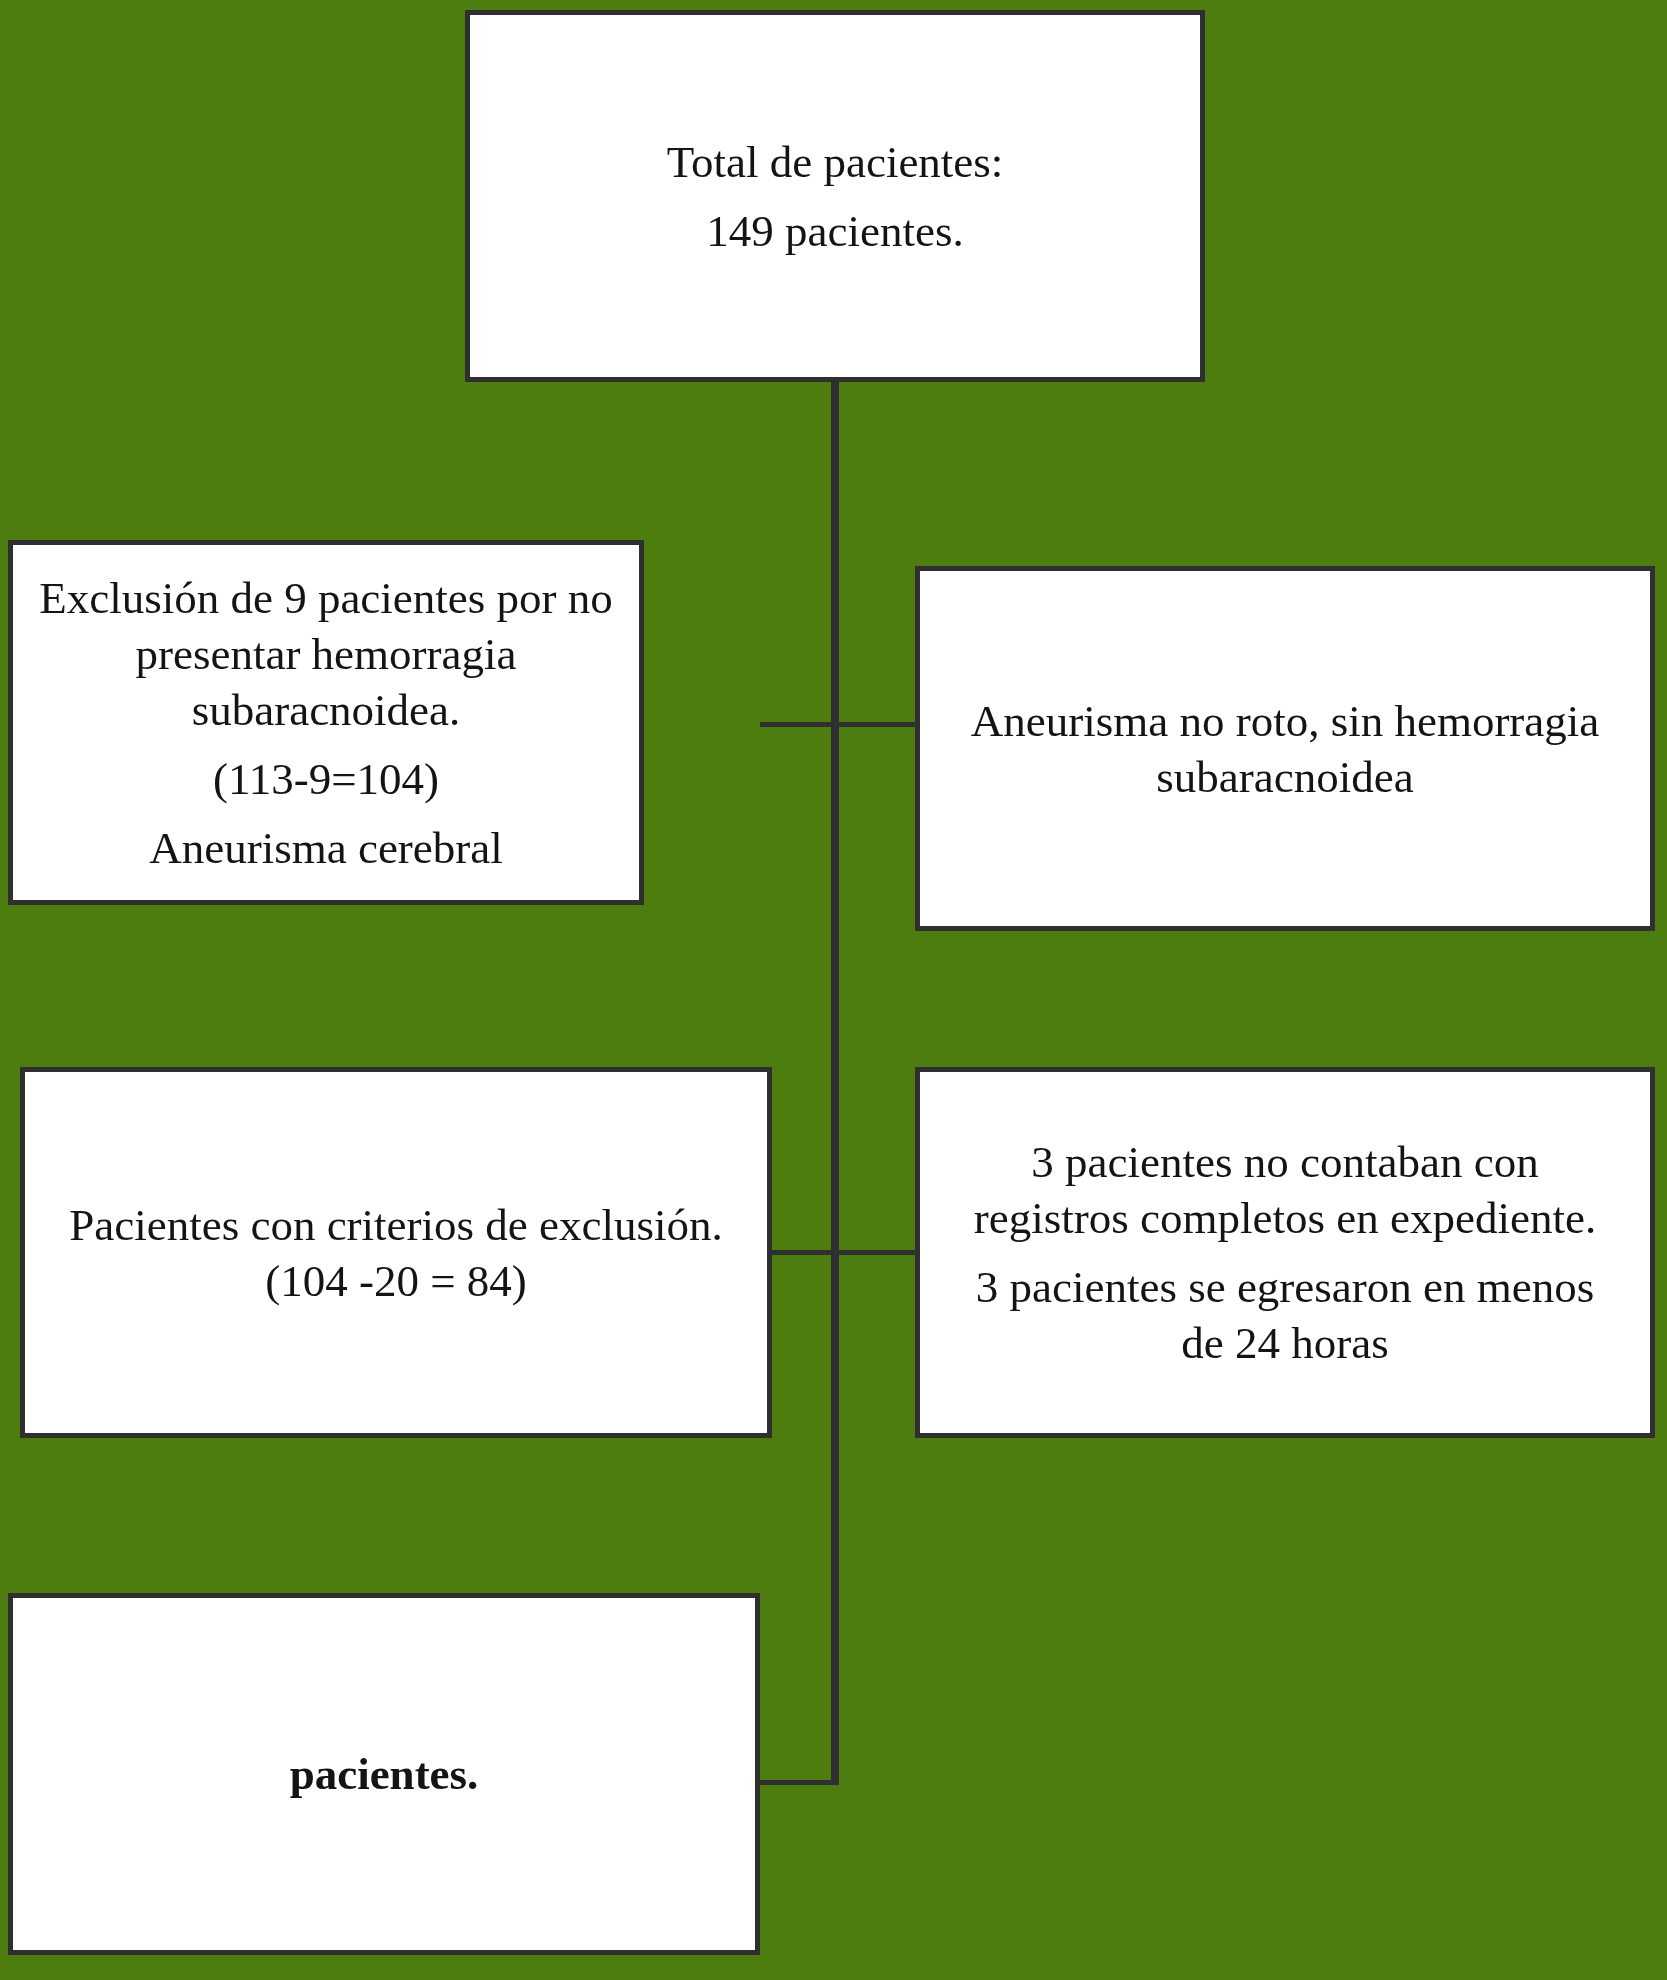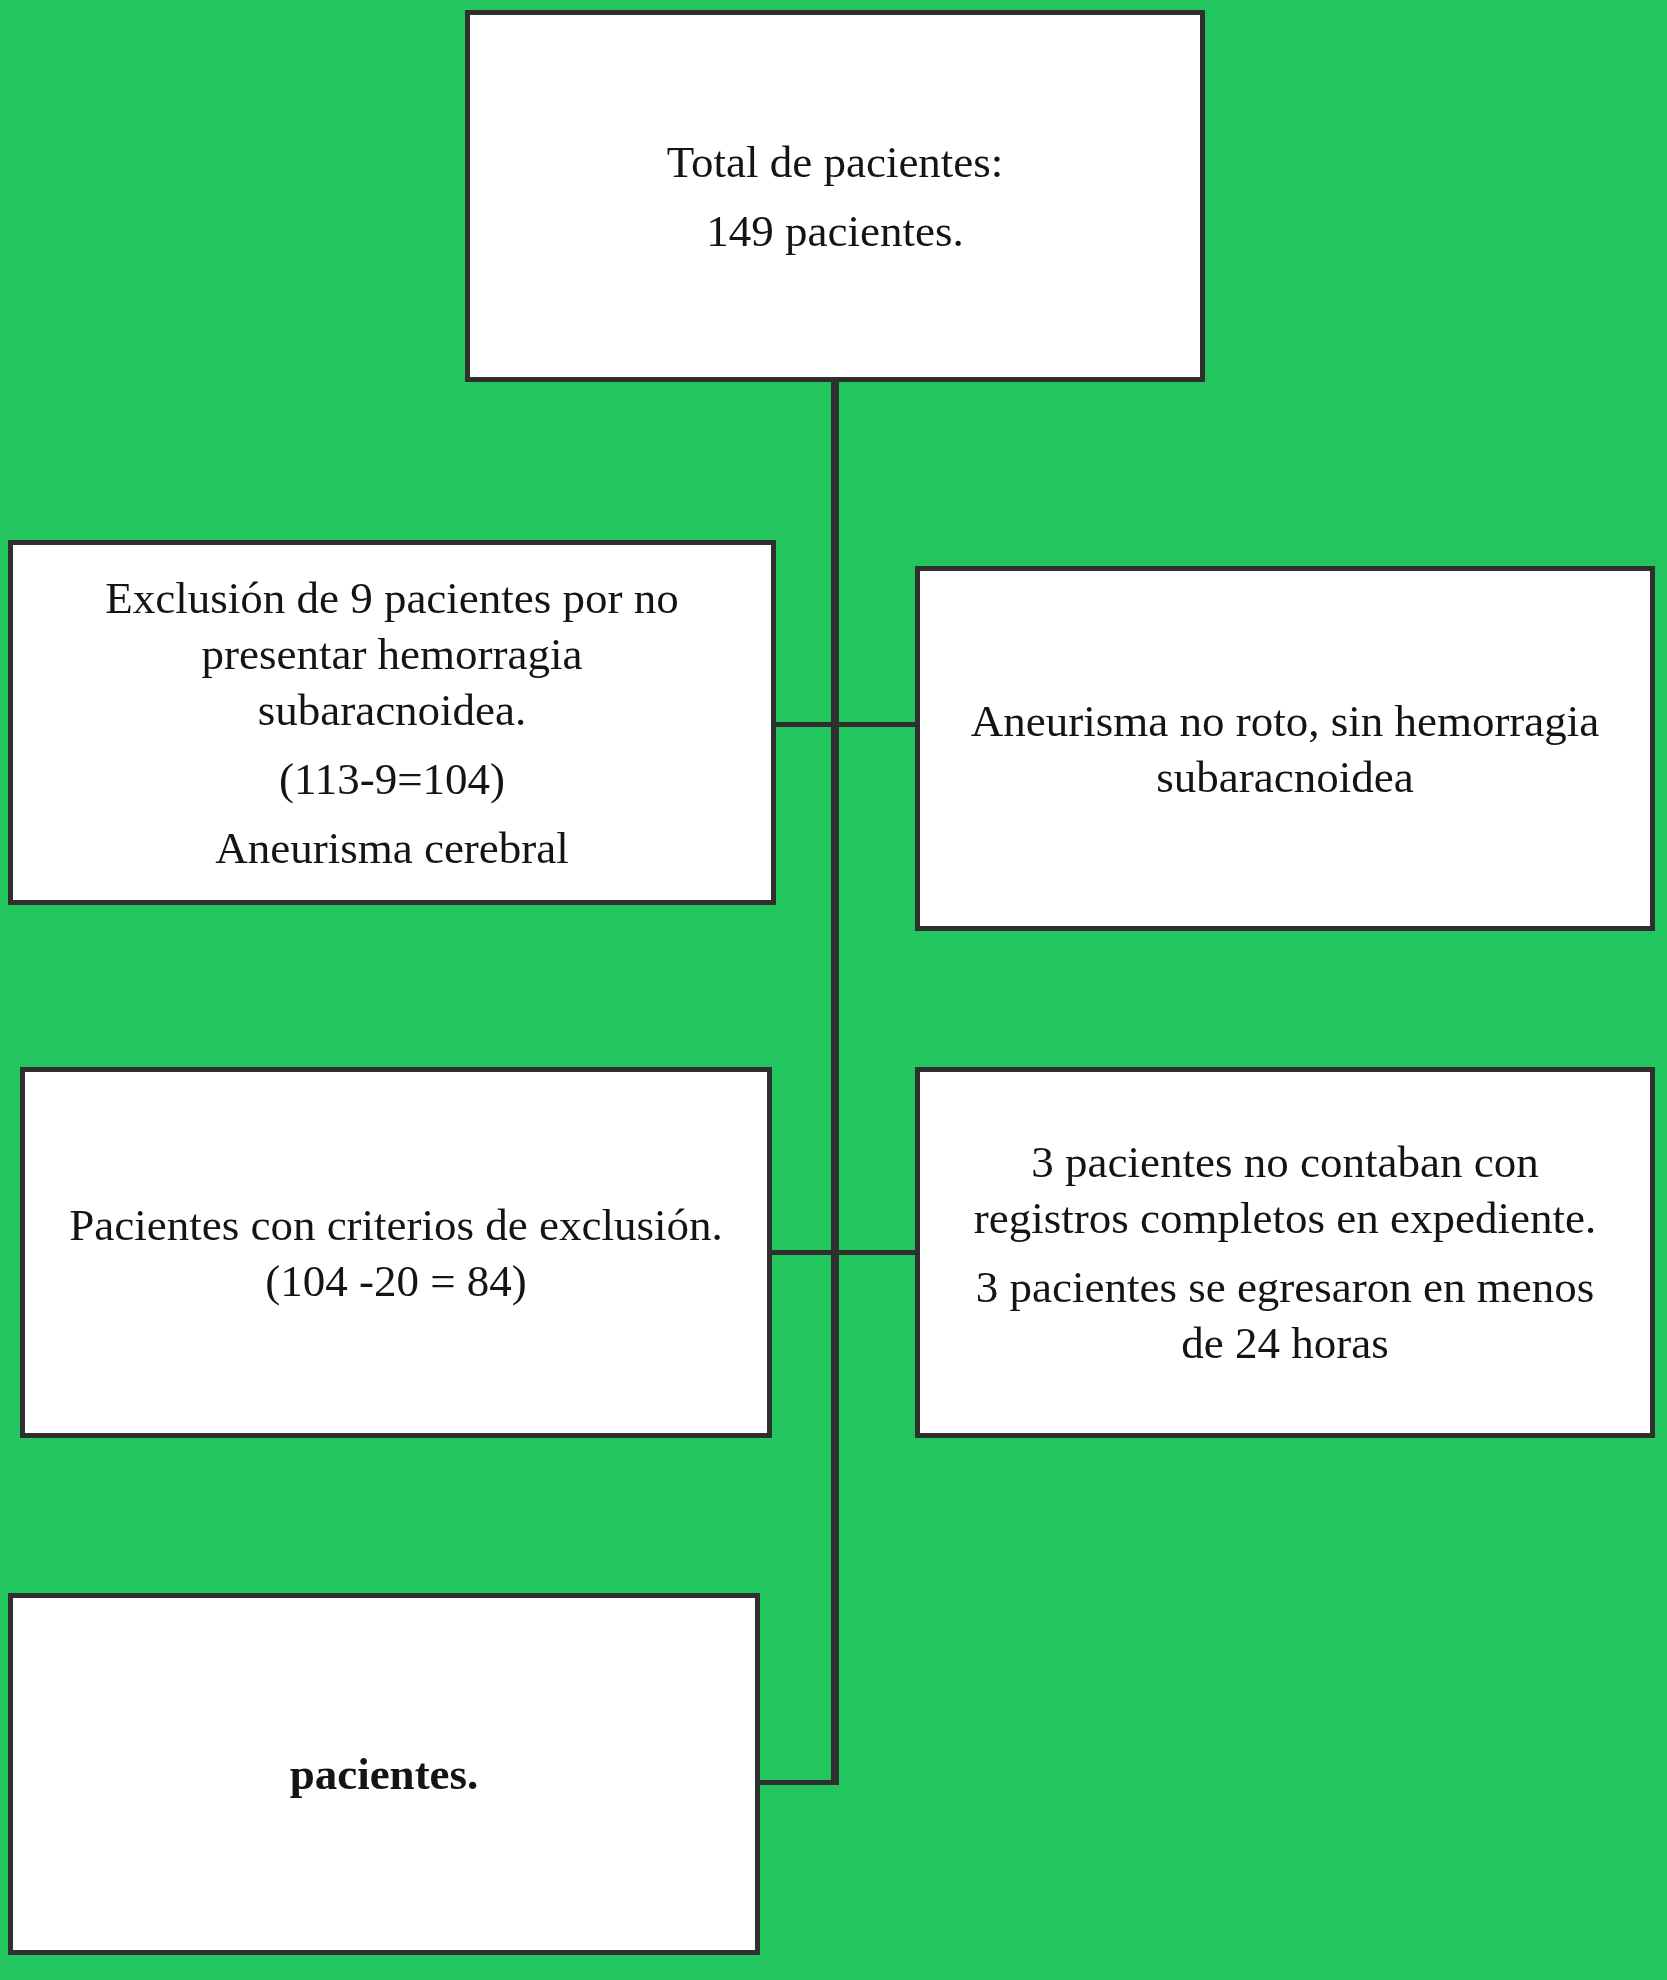--- a/index.html
+++ b/index.html
@@ -4,21 +4,21 @@
 <style>
   html, body {
     margin: 0;
     padding: 0;
     background: #ffffff;
   }
   .stage {
     position: relative;
     width: 1667px;
     height: 1980px;
-    background: #22c55e;
+    background: #4d7c0f;
     font-family: "Liberation Serif", "DejaVu Serif", serif;
     color: #141414;
     overflow: hidden;
   }
   .box {
     position: absolute;
     box-sizing: border-box;
     border: 5px solid #2f2f2f;
     background: #ffffff;
     display: flex;
@@ -50,21 +50,21 @@
 </head>
 <body>
 
 <div class="stage">
 
   <div class="box" style="left:465px; top:10px; width:740px; height:372px;">
     <div class="line">Total de pacientes:</div>
     <div class="line para-gap">149 pacientes.</div>
   </div>
 
-  <div class="box" style="left:8px; top:540px; width:768px; height:365px;">
+  <div class="box" style="left:8px; top:540px; width:636px; height:365px;">
     <div class="line">Exclusión de 9 pacientes por no</div>
     <div class="line">presentar hemorragia</div>
     <div class="line">subaracnoidea.</div>
     <div class="line para-gap">(113-9=104)</div>
     <div class="line para-gap">Aneurisma cerebral</div>
   </div>
 
   <div class="box" style="left:915px; top:566px; width:740px; height:365px;">
     <div class="line">Aneurisma no roto, sin hemorragia</div>
     <div class="line">subaracnoidea</div>

